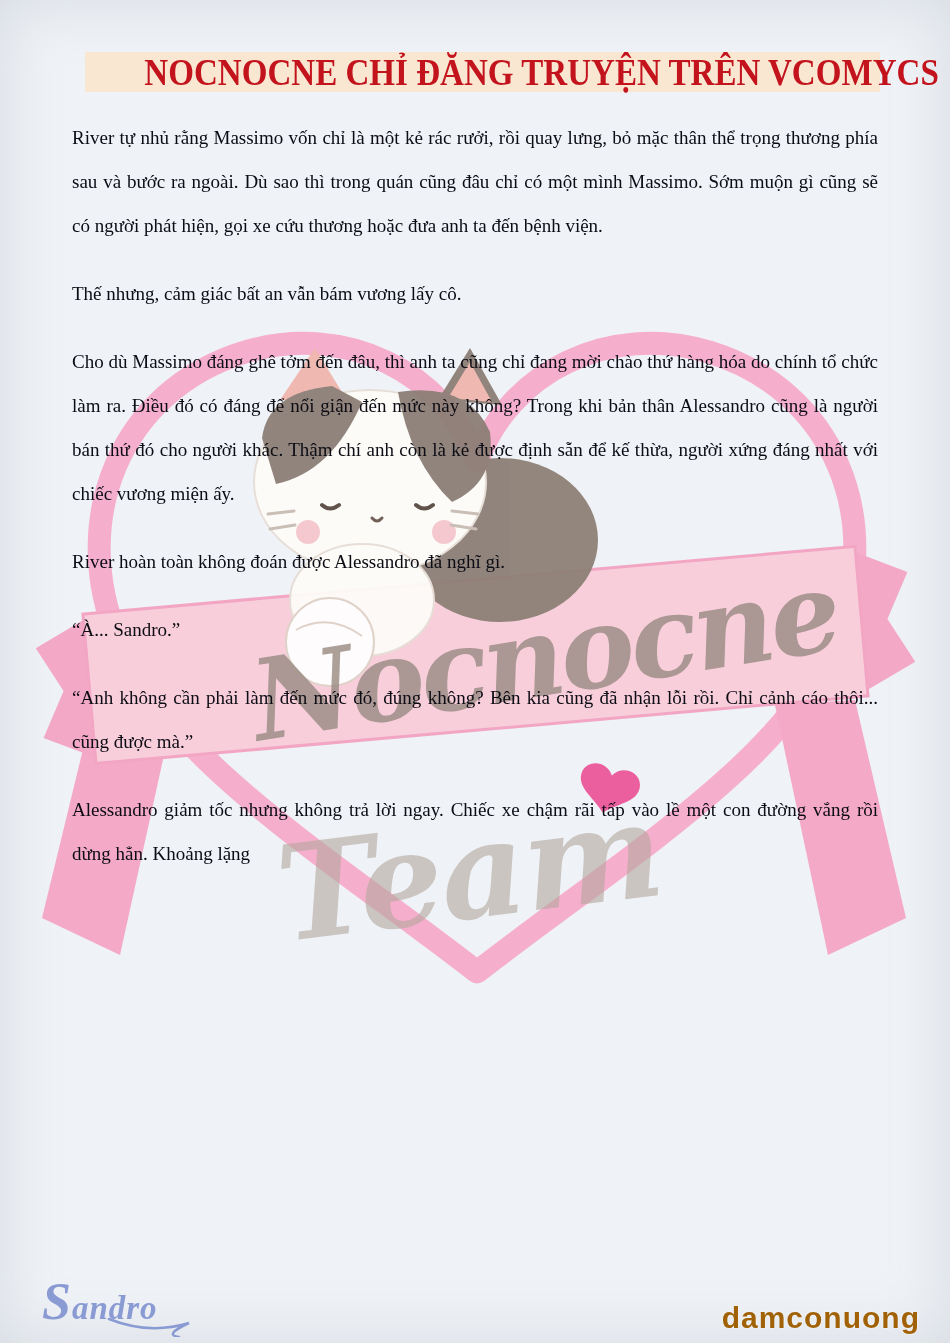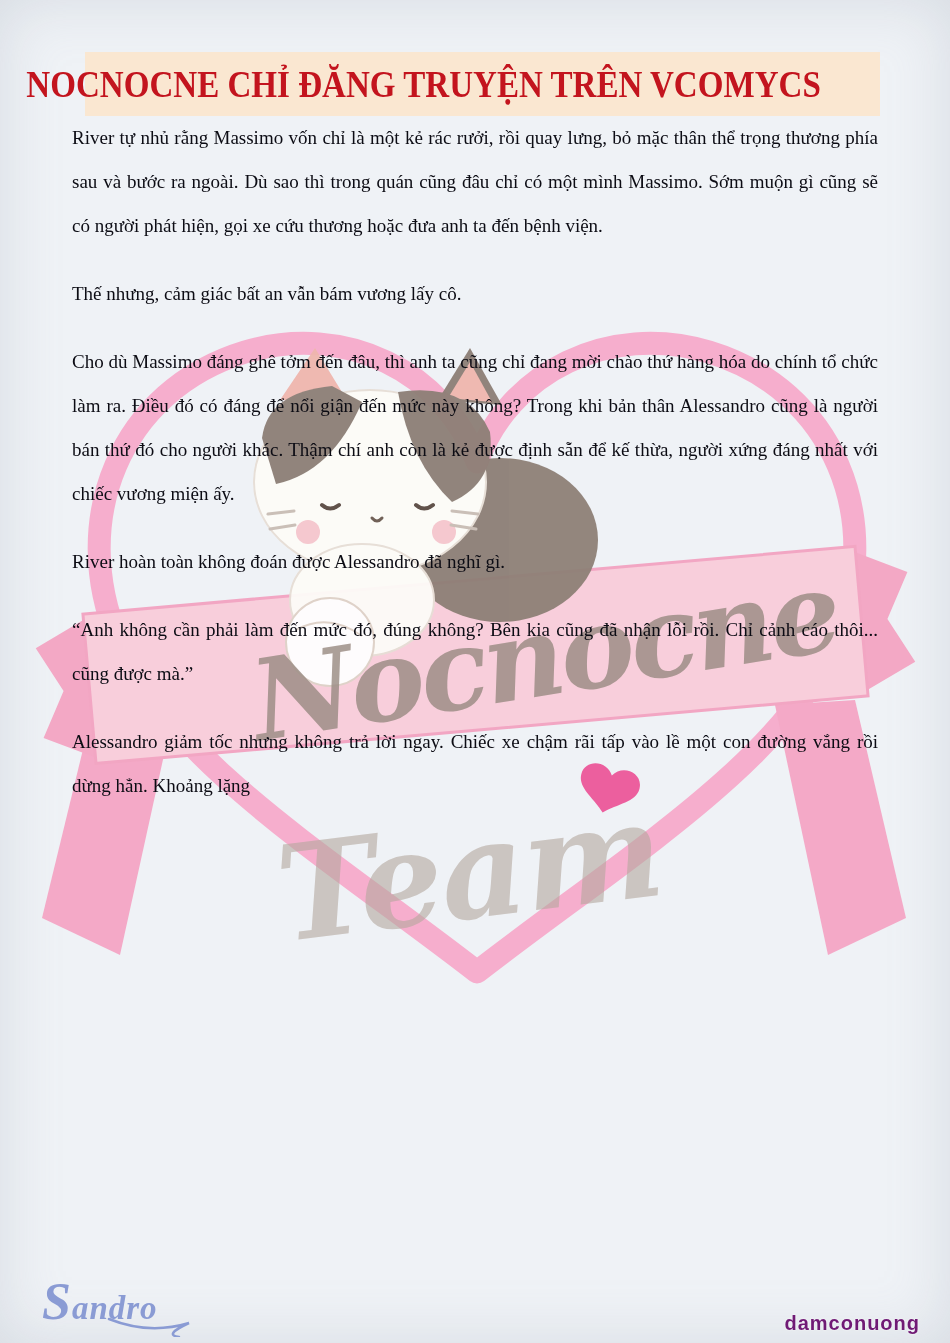--- a/index.html
+++ b/index.html
@@ -8,23 +8,23 @@
     width:950px; height:1343px;
     background:#eff2f6;
     overflow:hidden;
     font-family:"Liberation Serif", serif;
     box-shadow: inset 0 0 60px rgba(150,160,175,.28);
   }
   .watermark {
     position:absolute; left:0; top:0; z-index:0;
   }
   .banner {
-    position:absolute; top:52px; left:85px; width:795px; height:64px;
+    position:absolute; top:52px; left:85px; width:795px; height:40px;
     background:#fae7d1;
-    display:flex; align-items:center; justify-content:flex-end;
+    display:flex; align-items:center; justify-content:flex-start;
     z-index:2;
   }
   .banner-text {
     font-weight:bold; font-size:38px; color:#c3141e;
     white-space:nowrap; transform:scaleX(.87);
     font-family:"Liberation Serif", serif;
   }
   .content {
     position:absolute; left:72px; right:72px; top:116px; z-index:1;
     color:#0c0c14;
@@ -43,22 +43,22 @@
     color:#8a9bd4;
     font-family:"Liberation Serif", serif;
   }
   .vcomycs::first-letter { font-size:52px; }
   .vcomycs-flourish {
     position:absolute; left:105px; bottom:6px; z-index:2;
   }
   .damconuong {
     position:absolute; right:30px; bottom:8px; z-index:2;
     font-family:"Liberation Sans", sans-serif;
-    font-weight:bold; font-size:20px; letter-spacing:1px;
-    color:#701a75; text-shadow:0 0 2px #ffffff;
+    font-weight:bold; font-size:30px; letter-spacing:1px;
+    color:#a16207; text-shadow:0 0 2px #ffffff;
   }
 </style>
 </head>
 <body>
 
 <div class="page">
 
   <svg class="watermark" width="950" height="1343" viewBox="0 0 950 1343">
 
     <path d="M 477 462
@@ -112,20 +112,21 @@
 
   <div class="banner">
     <span class="banner-text">NOCNOCNE CHỈ ĐĂNG TRUYỆN TRÊN VCOMYCS</span>
   </div>
 
   <div class="content">
     <p>River tự nhủ rằng Massimo vốn chỉ là một kẻ rác rưởi, rồi quay lưng, bỏ mặc thân thể trọng thương phía sau và bước ra ngoài. Dù sao thì trong quán cũng đâu chỉ có một mình Massimo. Sớm muộn gì cũng sẽ có người phát hiện, gọi xe cứu thương hoặc đưa anh ta đến bệnh viện.</p>
     <p>Thế nhưng, cảm giác bất an vẫn bám vương lấy cô.</p>
     <p>Cho dù Massimo đáng ghê tởm đến đâu, thì anh ta cũng chỉ đang mời chào thứ hàng hóa do chính tổ chức làm ra. Điều đó có đáng để nổi giận đến mức này không? Trong khi bản thân Alessandro cũng là người bán thứ đó cho người khác. Thậm chí anh còn là kẻ được định sẵn để kế thừa, người xứng đáng nhất với chiếc vương miện ấy.</p>
     <p>River hoàn toàn không đoán được Alessandro đã nghĩ gì.</p>
+    <p>“À... Sandro.”</p>
     <p>“Anh không cần phải làm đến mức đó, đúng không? Bên kia cũng đã nhận lỗi rồi. Chỉ cảnh cáo thôi... cũng được mà.”</p>
     <p>Alessandro giảm tốc nhưng không trả lời ngay. Chiếc xe chậm rãi tấp vào lề một con đường vắng rồi dừng hẳn. Khoảng lặng</p>
   </div>
 
   <span class="vcomycs">Sandro</span>
   <svg class="vcomycs-flourish" width="130" height="24" viewBox="0 0 130 24">
     <path d="M 4 6 q 40 16 80 4 q -26 12 -10 14" fill="none" stroke="#8a9bd4" stroke-width="2.5" stroke-linecap="round"></path>
   </svg>
   <span class="damconuong">damconuong</span>
 

